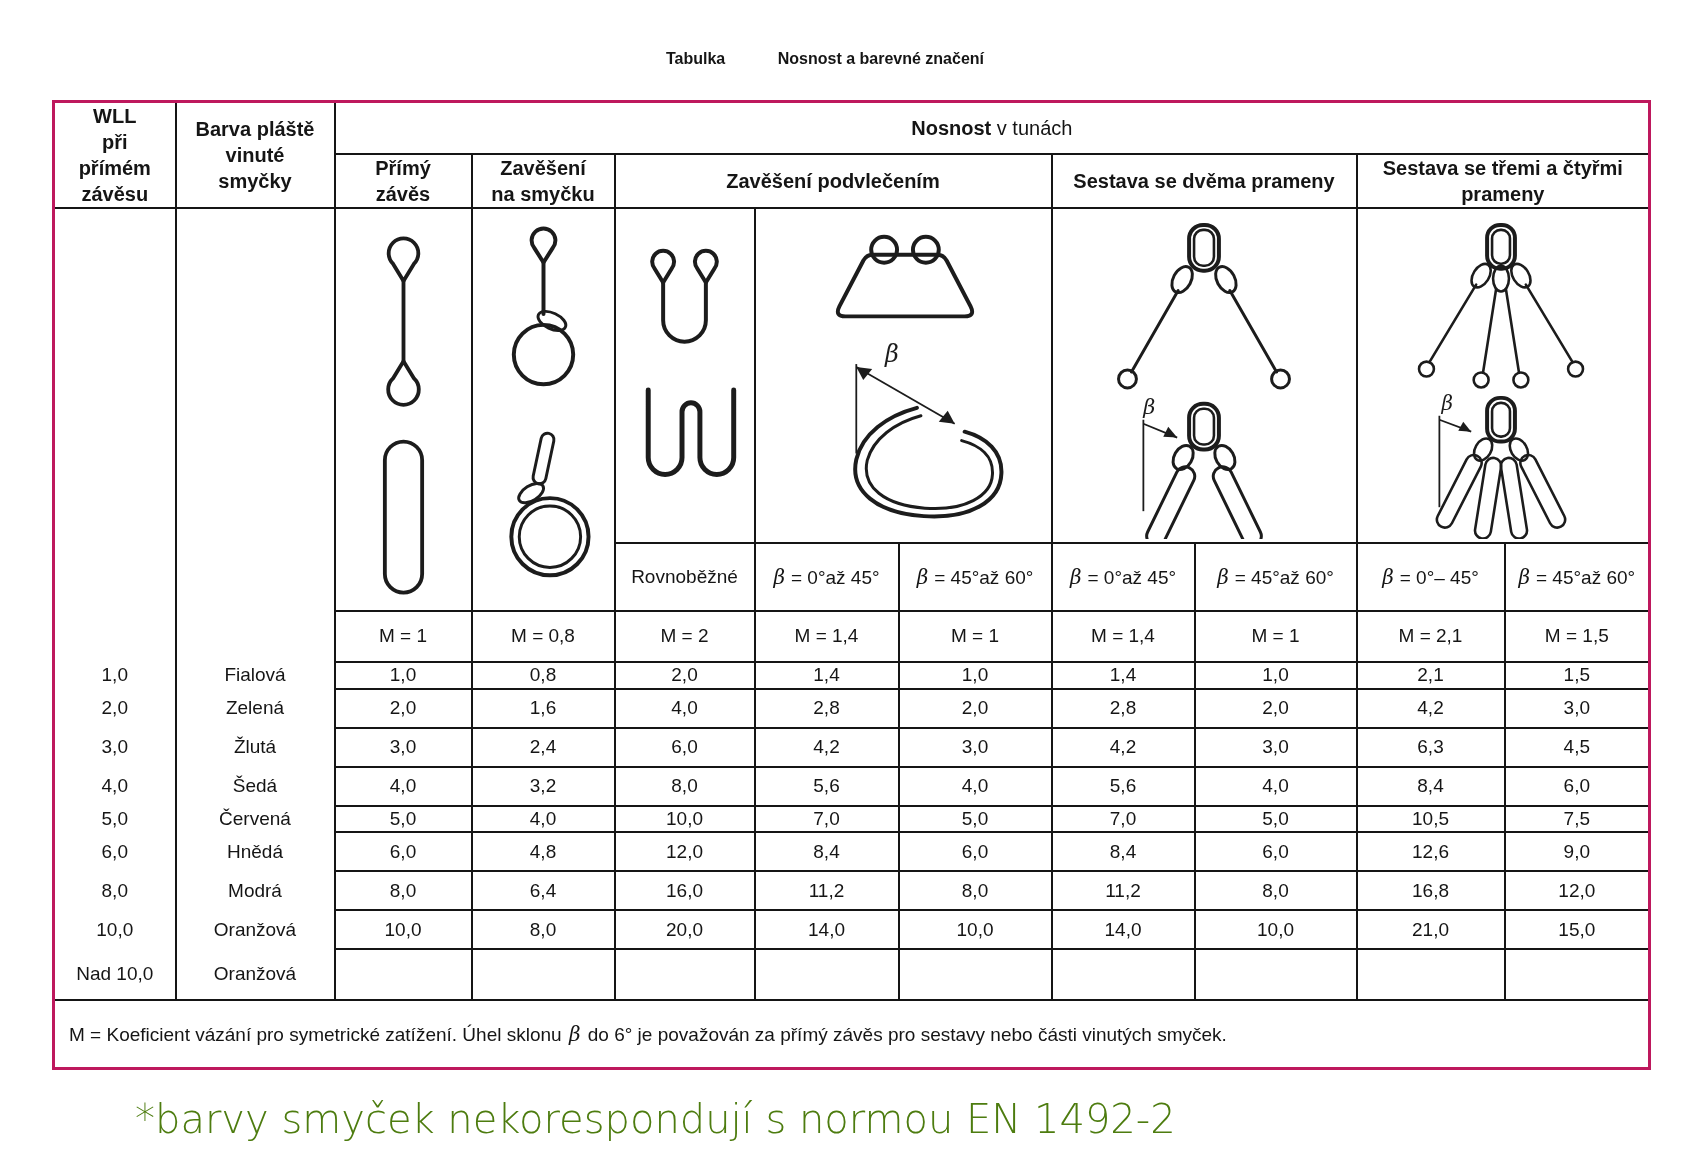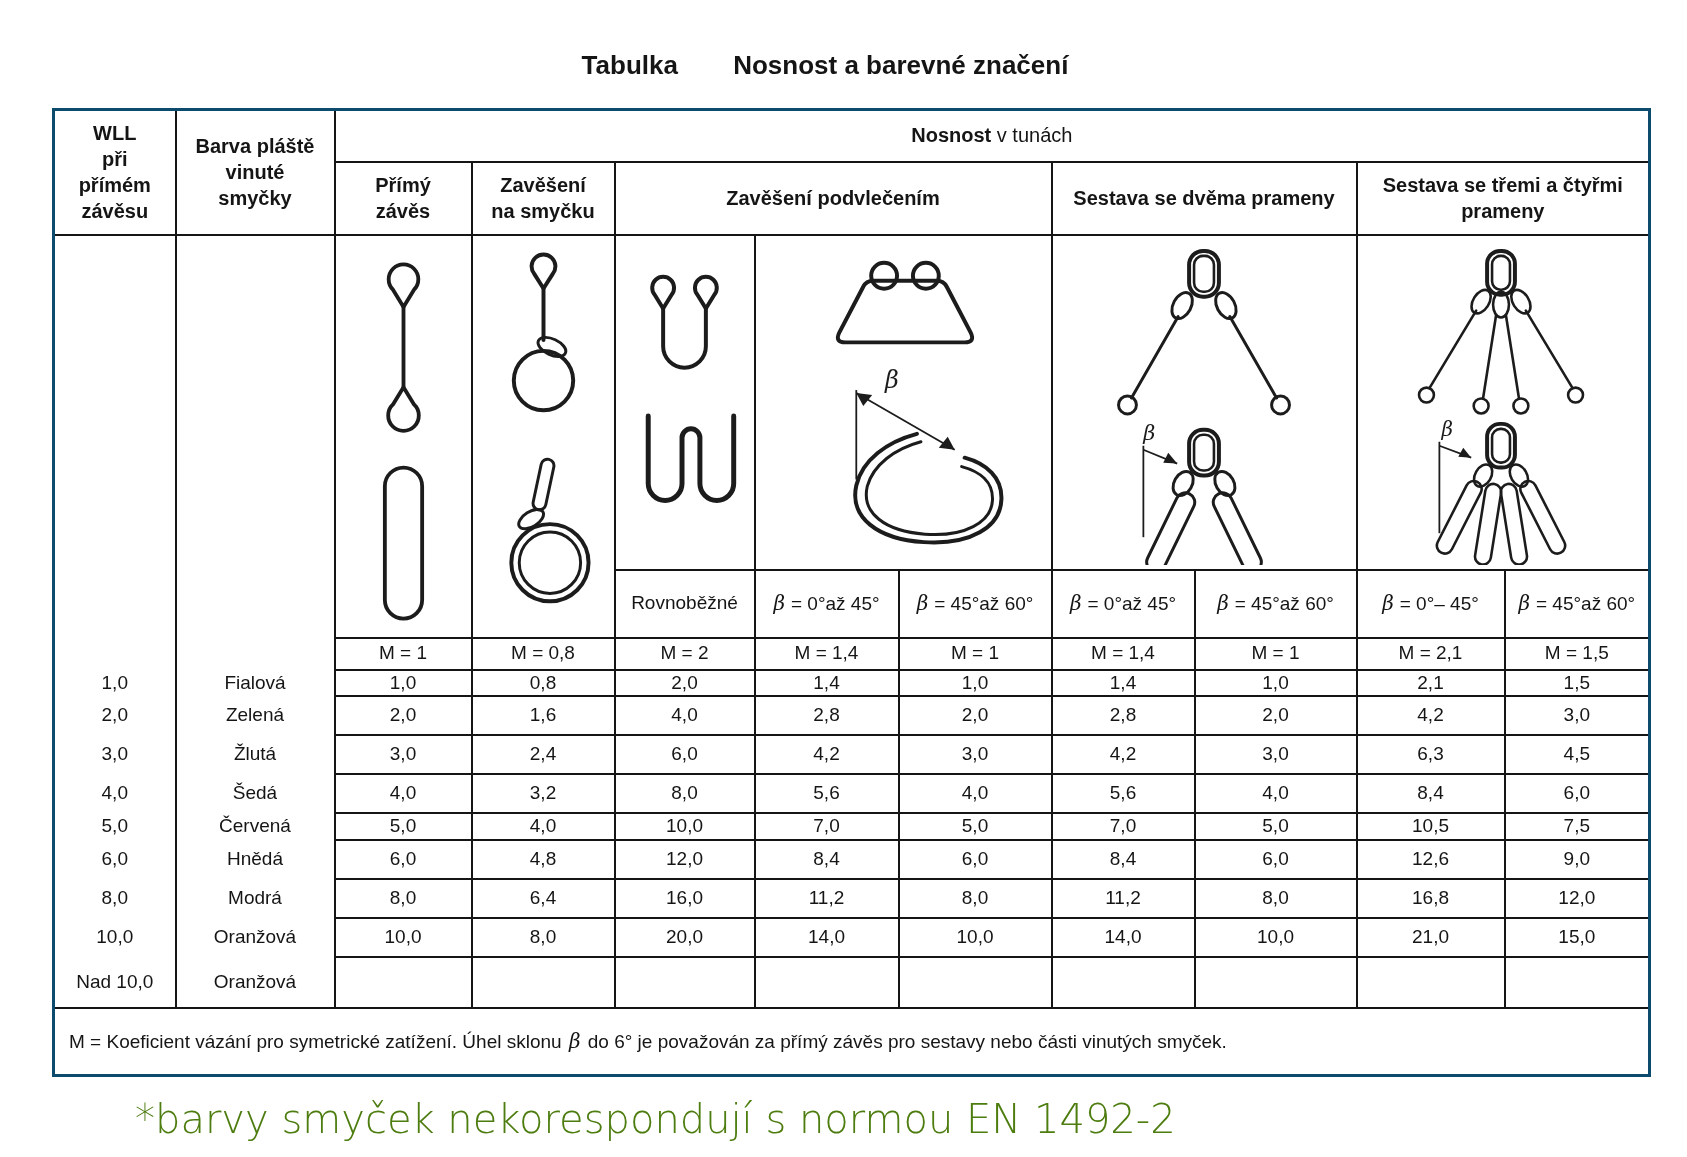--- a/index.html
+++ b/index.html
@@ -1,22 +1,22 @@
 <!DOCTYPE html>
 <html><head>
 <meta charset="utf-8">
 <style>
   html,body { margin:0; padding:0; background:#ffffff; }
   body { width:1687px; height:1157px; font-family:"Liberation Sans", sans-serif; color:#151515; overflow:hidden; }
   .page { position:relative; width:1687px; height:1157px; background:#ffffff; }
 
-  .title { position:absolute; top:50px; left:0; width:1650px; text-align:center; font-size:26px; font-weight:bold; }
+  .title { position:absolute; top:50px; left:0; width:1650px; text-align:center; font-size:16px; font-weight:bold; }
   .title .t-label { margin-right:48px; }
 
-  table.main { position:absolute; left:52px; top:108px; width:1596px; border-collapse:collapse; table-layout:fixed; border:3px solid #0c4a6e; }
+  table.main { position:absolute; left:52px; top:100px; width:1596px; border-collapse:collapse; table-layout:fixed; border:3px solid #be185d; }
   td { border:2px solid #151515; text-align:center; vertical-align:middle; padding:0; font-size:19px; line-height:1.3; overflow:hidden; }
 
   .hdr { font-weight:bold; font-size:20px; white-space:pre-line; line-height:1.3; }
   .nosnost-unit { font-weight:normal; }
 
   td.side { border-top:none; border-bottom:none; font-size:19px; }
   td.spacer { border-top:2px solid #151515; border-bottom:none; }
   td.imgcell { vertical-align:middle; }
 
   .beta { font-style:italic; font-family:"DejaVu Serif", serif; margin-right:6px; font-size:20px; }
@@ -66,21 +66,21 @@
 při
 přímém
 závěsu</td>
       <td rowspan="2" class="hdr">Barva pláště
 vinuté
 smyčky</td>
       <td colspan="9">
         <span class="hdr">Nosnost</span><span class="nosnost-unit" style="font-size:20px"> v tunách</span>
       </td>
     </tr>
-    <tr style="height:73px">
+    <tr style="height:54px">
       <td class="hdr">Přímý
 závěs</td>
       <td class="hdr">Zavěšení
 na smyčku</td>
       <td colspan="3" class="hdr">Zavěšení podvlečením</td>
       <td colspan="2" class="hdr">Sestava se dvěma prameny</td>
       <td colspan="2" class="hdr">Sestava se třemi a čtyřmi prameny</td>
     </tr>
 
     <tr style="height:335px">
@@ -198,21 +198,21 @@
     <tr style="height:68px">
       <td class="angle">Rovnoběžné</td>
       <td class="angle"><i class="beta">β</i><span>= 0°až 45°</span></td>
       <td class="angle"><i class="beta">β</i><span>= 45°až 60°</span></td>
       <td class="angle"><i class="beta">β</i><span>= 0°až 45°</span></td>
       <td class="angle"><i class="beta">β</i><span>= 45°až 60°</span></td>
       <td class="angle"><i class="beta">β</i><span>= 0°– 45°</span></td>
       <td class="angle"><i class="beta">β</i><span>= 45°až 60°</span></td>
     </tr>
 
-    <tr style="height:32px">
+    <tr style="height:51px">
       <td class="mcell">M = 1</td>
       <td class="mcell">M = 0,8</td>
       <td class="mcell">M = 2</td>
       <td class="mcell">M = 1,4</td>
       <td class="mcell">M = 1</td>
       <td class="mcell">M = 1,4</td>
       <td class="mcell">M = 1</td>
       <td class="mcell">M = 2,1</td>
       <td class="mcell">M = 1,5</td>
     </tr>

